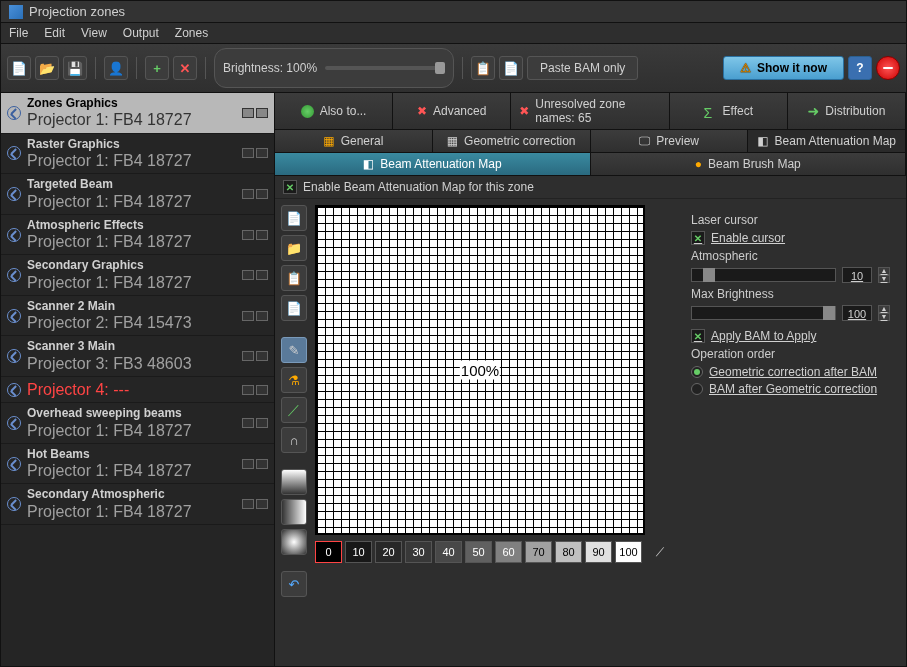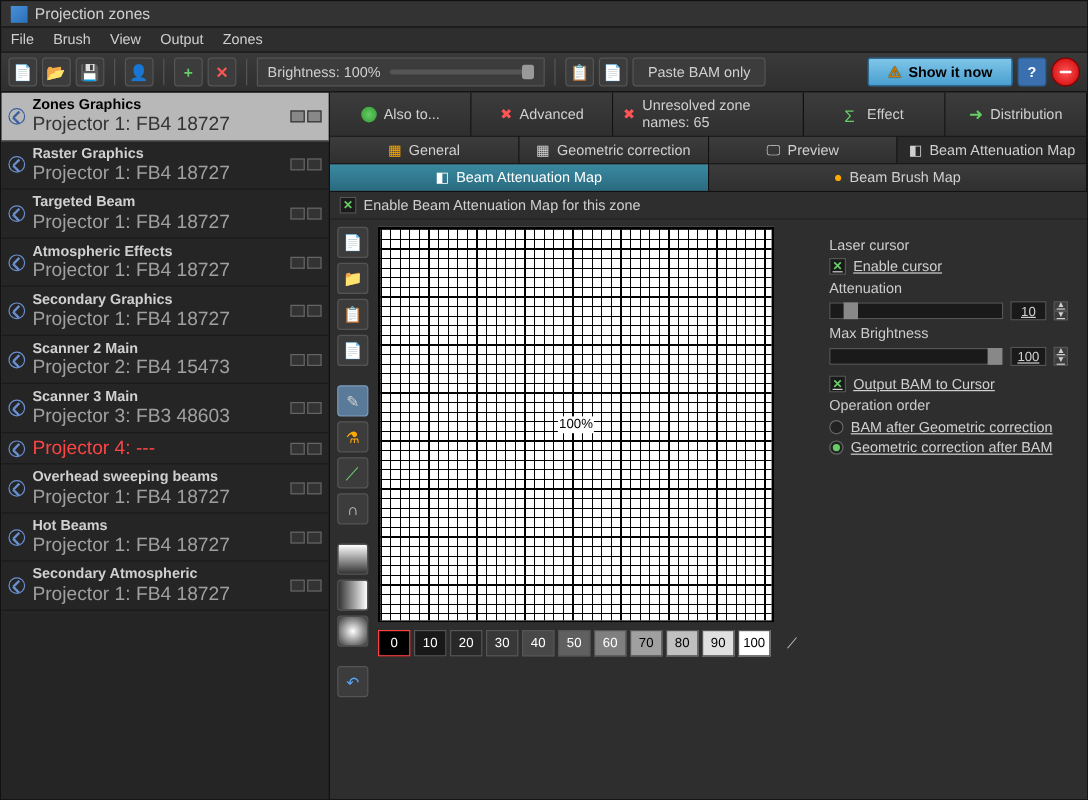--- a/index.html
+++ b/index.html
@@ -65,27 +65,27 @@
     background: var(--btn);
     border: 1px solid #555;
     border-radius: 3px;
     display: flex; align-items:center; justify-content:center;
     font-size: 13px;
   }
   .tb-sep { width:1px; height:22px; background:#555; margin:0 4px; }
   .brightness-box {
     background: var(--btn);
     border: 1px solid #555;
-    border-radius: 1px;
+    border-radius: 12px;
     padding: 2px 8px;
     display: flex;
     align-items: center;
     gap: 8px;
     min-width: 240px;
-    height: 24px;
+    height: 40px;
   }
   .slider {
     flex: 1;
     height: 4px;
     background: #555;
     position: relative;
     border-radius: 2px;
   }
   .slider .thumb {
     position: absolute;
@@ -265,21 +265,21 @@
     width:330px;height:330px;
     background:#fff;
     position:relative;
     background-image:
       repeating-linear-gradient(#000 0 1px, transparent 1px 8px),
       repeating-linear-gradient(90deg,#000 0 1px, transparent 1px 8px);
     border:2px solid #000;
   }
   .grid .center{
     position:absolute;left:50%;top:50%;transform:translate(-50%,-50%);
-    background:#fff;color:#000;font-size:11px;padding:1px 1px;
+    background:#fff;color:#000;font-size:15px;padding:1px 1px;
   }
   .pct-row{
     display:flex;gap:3px;align-items:center;
   }
   .pct{
     width:27px;height:22px;
     border:1px solid #555;
     display:flex;align-items:center;justify-content:center;
     font-size:11px;
     cursor:pointer;
@@ -329,21 +329,21 @@
 </head>
 <body>
 
 <div class="titlebar">
   <div class="icon"></div>
   <span>Projection zones</span>
 </div>
 
 <div class="menubar">
   <span>File</span>
-  <span>Brush</span>
+  <span>Edit</span>
   <span>View</span>
   <span>Output</span>
   <span>Zones</span>
 </div>
 
 <div class="toolbar">
   <div class="tb-btn">📄</div>
   <div class="tb-btn" style="color:#fa0">📂</div>
   <div class="tb-btn" style="color:#5af">💾</div>
   <div class="tb-sep"></div>
@@ -591,21 +591,21 @@
               <div class="pct" data-val="100">100</div>
               <div class="eyedrop">⟋</div>
             </div>
         </div>
         <div class="side">
           <h4>Laser cursor</h4>
           <div class="row">
             <div class="chk on"></div>
             <span>Enable cursor</span>
           </div>
-          <h4>Attenuation</h4>
+          <h4>Atmospheric</h4>
           <div class="row">
             <div class="slider2">
                 <div class="thumb" style="left:8%"></div>
               </div>
             <div class="numbox">10</div>
             <div class="spin">
                 <div>▲</div>
                 <div>▼</div>
               </div>
           </div>
@@ -615,29 +615,29 @@
                 <div class="thumb" style="right:0"></div>
               </div>
             <div class="numbox">100</div>
             <div class="spin">
                 <div>▲</div>
                 <div>▼</div>
               </div>
           </div>
           <div class="row" style="margin-top:8px">
             <div class="chk on"></div>
-            <span>Output BAM to Cursor</span>
+            <span>Apply BAM to Apply</span>
           </div>
           <h4>Operation order</h4>
+          <div class="row">
+            <div class="radio on"></div>
+            <span>Geometric correction after BAM</span>
+          </div>
           <div class="row">
             <div class="radio"></div>
             <span>BAM after Geometric correction</span>
           </div>
-          <div class="row">
-            <div class="radio on"></div>
-            <span>Geometric correction after BAM</span>
-          </div>
         </div>
       </div>
     </div>
 
   </div>
 </div>
 
 </body></html>

